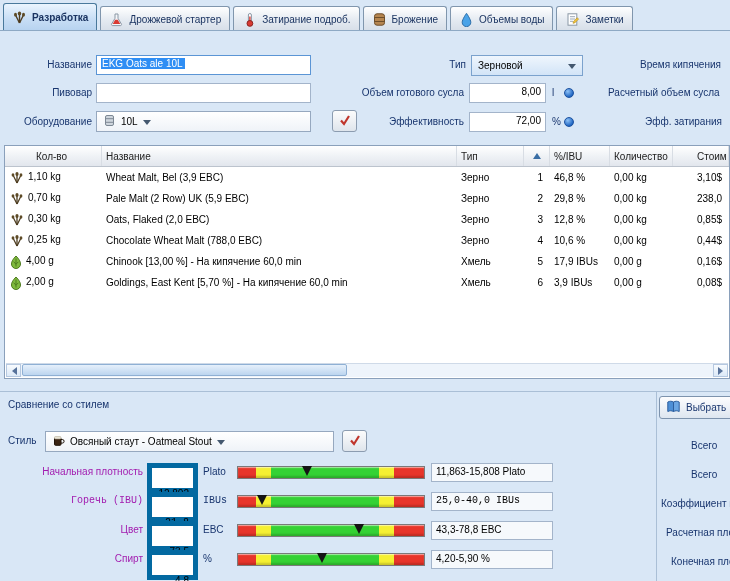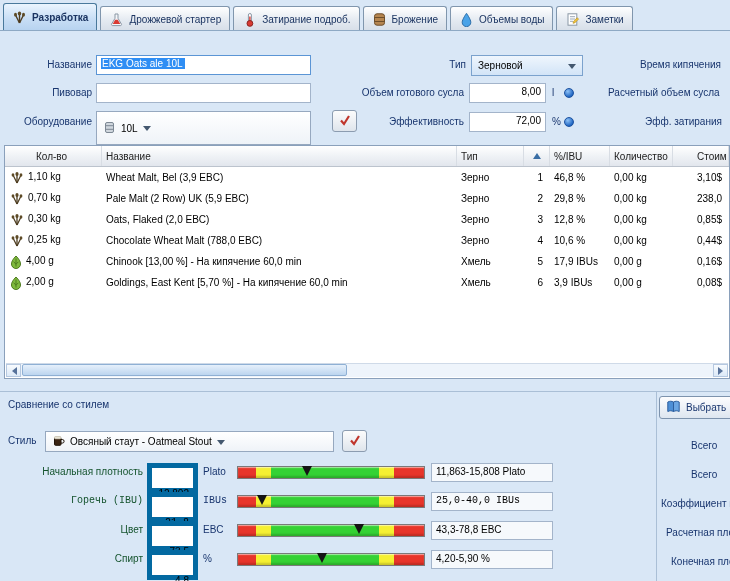--- a/index.html
+++ b/index.html
@@ -31,21 +31,21 @@
                 justify-content:space-between; }
   #rlbl-boiltime { left:640px; top:59px;  width:140px; }
   #lbl-brewer { left:8px;   top:87px;  width:84px;  text-align:right; }
   #inp-brewer { left:96px;  top:83px;  width:215px; }
   #lbl-vol    { left:338px; top:87px;  width:126px; text-align:right; }
   #box-vol    { left:469px; top:83px;  width:77px;  text-align:right; }
   #unit-vol   { left:552px; top:87px; }
   #dot-vol    { left:564px; top:88px; }
   #rlbl-estvol { left:608px; top:87px; width:140px; }
   #lbl-equip  { left:0px;   top:116px; width:92px;  text-align:right; }
-  #cmb-equip  { left:96px;  top:111px; width:215px; height:34px; }
+  #cmb-equip  { left:96px;  top:111px; width:215px; height:21px; }
   #btn-equip-edit { left:332px; top:110px; width:25px; height:22px; }
   #lbl-eff    { left:366px; top:116px; width:98px;  text-align:right; }
   #box-eff    { left:469px; top:112px; width:77px;  text-align:right; }
   #unit-eff   { left:552px; top:116px; }
   #dot-eff    { left:564px; top:117px; }
   #rlbl-masheff { left:645px; top:116px; width:110px; }
 
   .combo { position:absolute; display:flex; align-items:center; gap:5px; padding:0 6px;
            background:linear-gradient(#ffffff,#eff3f8); border:1px solid #96a8bf; cursor:default; }
   .dd { width:0; height:0; border:4px solid transparent; border-top:5px solid #44586f;
@@ -93,21 +93,21 @@
   #btn-select-style { position:absolute; left:659px; top:396px; width:92px; height:23px;
                       display:flex; align-items:center; gap:5px; padding:0 6px;
                       background:linear-gradient(#fdfdfe,#dde6f0); border:1px solid #7d93ad;
                       border-radius:3px; color:#18356e; white-space:nowrap; }
   #lbl-style { left:8px; top:435px; }
   #cmb-style { left:45px; top:431px; width:289px; height:21px; }
   #btn-style-edit { left:342px; top:430px; width:25px; height:22px; }
 
   .grow { position:absolute; left:0; width:656px; height:20px; }
   .g0 { top:463px; } .g1 { top:492px;font-family:Liberation Mono, monospace; } .g2 { top:521px; } .g3 { top:550px; }
-  .glabel { position:absolute; left:0; top:3px; width:143px; text-align:right; color:#14532d; white-space:nowrap; }
+  .glabel { position:absolute; left:0; top:3px; width:143px; text-align:right; color:#a21caf; white-space:nowrap; }
   .gval { position:absolute; left:147px; top:0; width:51px; height:19px; background:#fff;
           border:5px solid #0369a1; text-align:right; padding:20px 4px 0 0; }
   .gunit { position:absolute; left:203px; top:3px; color:#18356e; }
   .gbar { position:absolute; left:237px; top:3px; width:188px; height:13px; border:1px solid #7a7a7a;
           box-shadow: inset 0 1px 1px rgba(255,255,255,.55), inset 0 -2px 2px rgba(0,0,0,.18); }
   .gmark { position:absolute; top:-1px; width:0; height:0; border-left:5px solid transparent;
            border-right:5px solid transparent; border-top:10px solid #151515; margin-left:-5px; }
   .grange { position:absolute; left:431px; top:0; width:122px; height:19px; background:#f6f9fc;
             border:1px solid #a3b4ca; padding:2px 0 0 4px; overflow:hidden; white-space:nowrap; }
   .rlab { position:absolute; color:#18356e; white-space:nowrap; }

